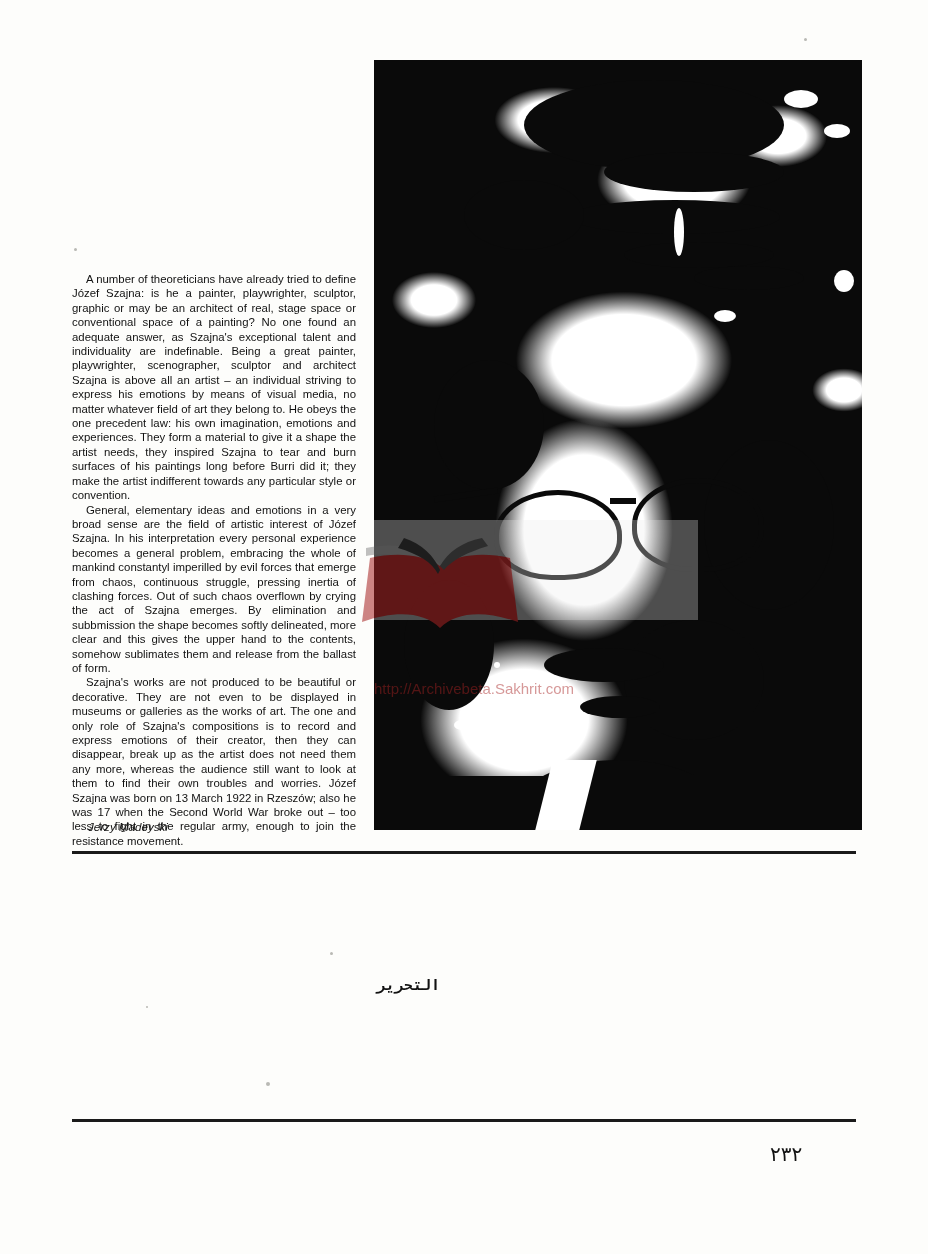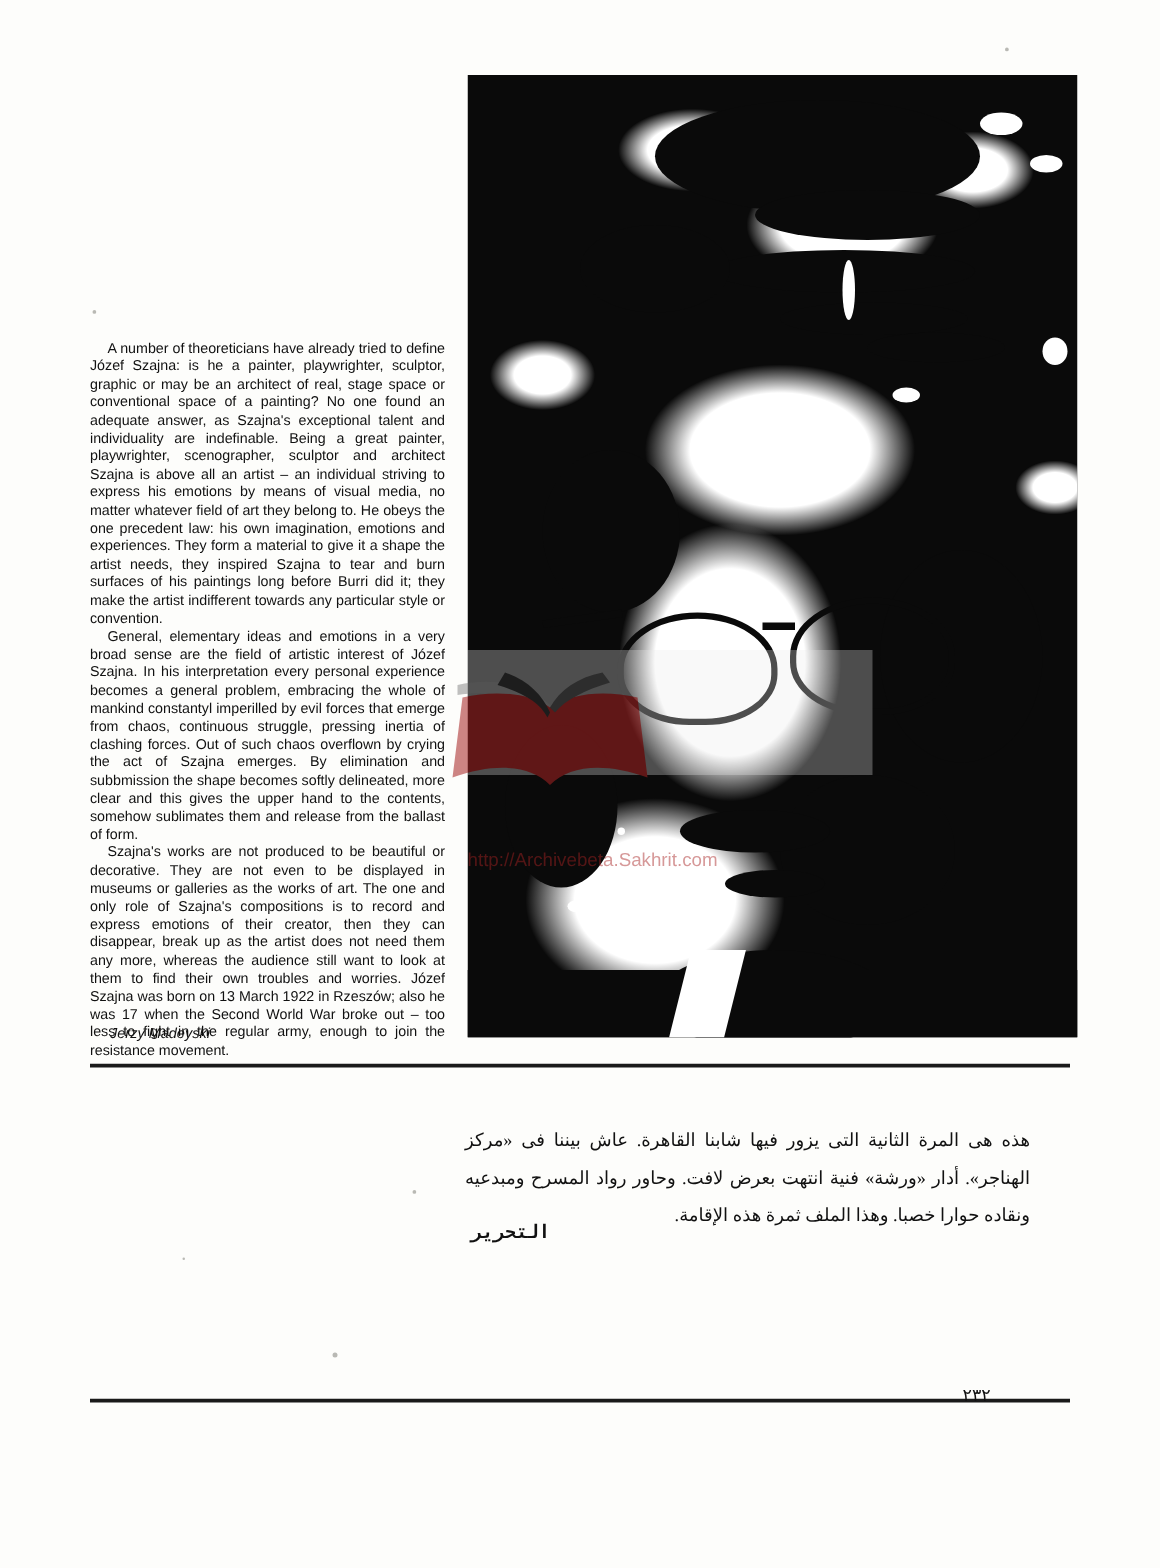--- a/index.html
+++ b/index.html
@@ -182,23 +182,23 @@
     width: 68px;
     direction: rtl;
     font-family: Liberation Mono, monospace;
     font-size: 15px;
     font-weight: bold;
     color: #111111;
   }
   .folio {
     position: absolute;
     left: 770px;
-    top: 1108px;
+    top: 1142px;
     font-family: "Liberation Serif", serif;
-    font-size: 14px;
+    font-size: 20px;
     letter-spacing: 1px;
     color: #111111;
   }
 </style>
 </head>
 <body>
 
 <div class="page">
 
   <div class="speck" style="left:74px;top:248px;width:3px;height:3px;"></div>
@@ -259,20 +259,17 @@
       <path d="M84 30 C102 18, 128 16, 154 22 L162 86 C128 74, 100 76, 84 92 Z" fill="#a72222"></path>
       <path d="M84 30 C92 16, 106 6, 126 2 L132 10 C112 16, 96 24, 88 34 Z" fill="#4a4a4a"></path>
       <path d="M84 34 C78 20, 66 8, 48 2 L42 12 C62 18, 76 26, 82 38 Z" fill="#2e2e2e"></path>
     </svg>
     <div class="wm-url">http://Archivebeta.Sakhrit.com</div>
   </div>
 
   <div class="rule rule-top"></div>
   <div class="rule rule-bottom"></div>
 
-  <div class="arabic">
-    <p>هذه هى المرة الثانية التى يزور فيها شابنا القاهرة. عاش بيننا فى «مركز الهناجر». أدار «ورشة» فنية انتهت بعرض لافت. وحاور رواد المسرح ومبدعيه ونقاده حوارا خصبا. وهذا الملف ثمرة هذه الإقامة.</p>
-  </div>
   <div class="signature">التحرير</div>
 
   <div class="folio">٢٣٢</div>
 
 </div>
 
 </body></html>

